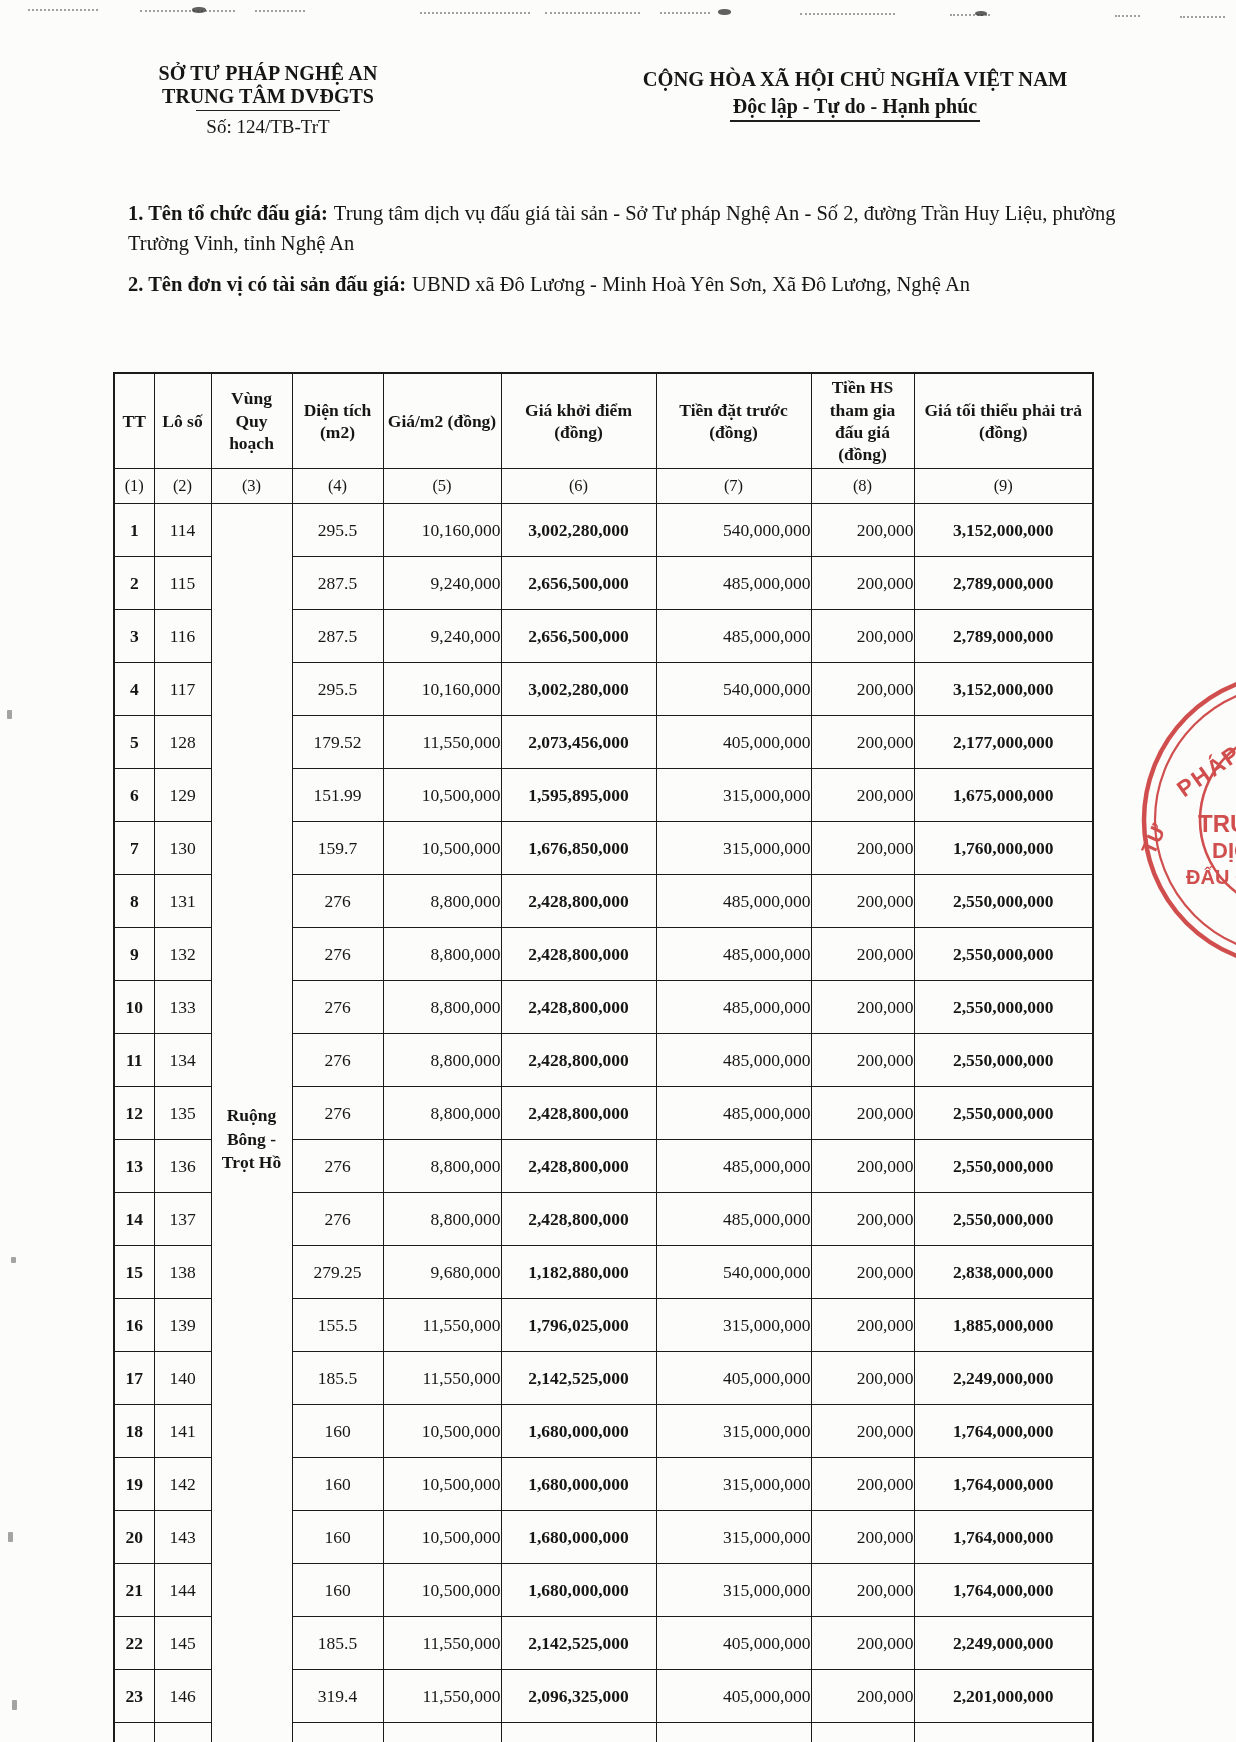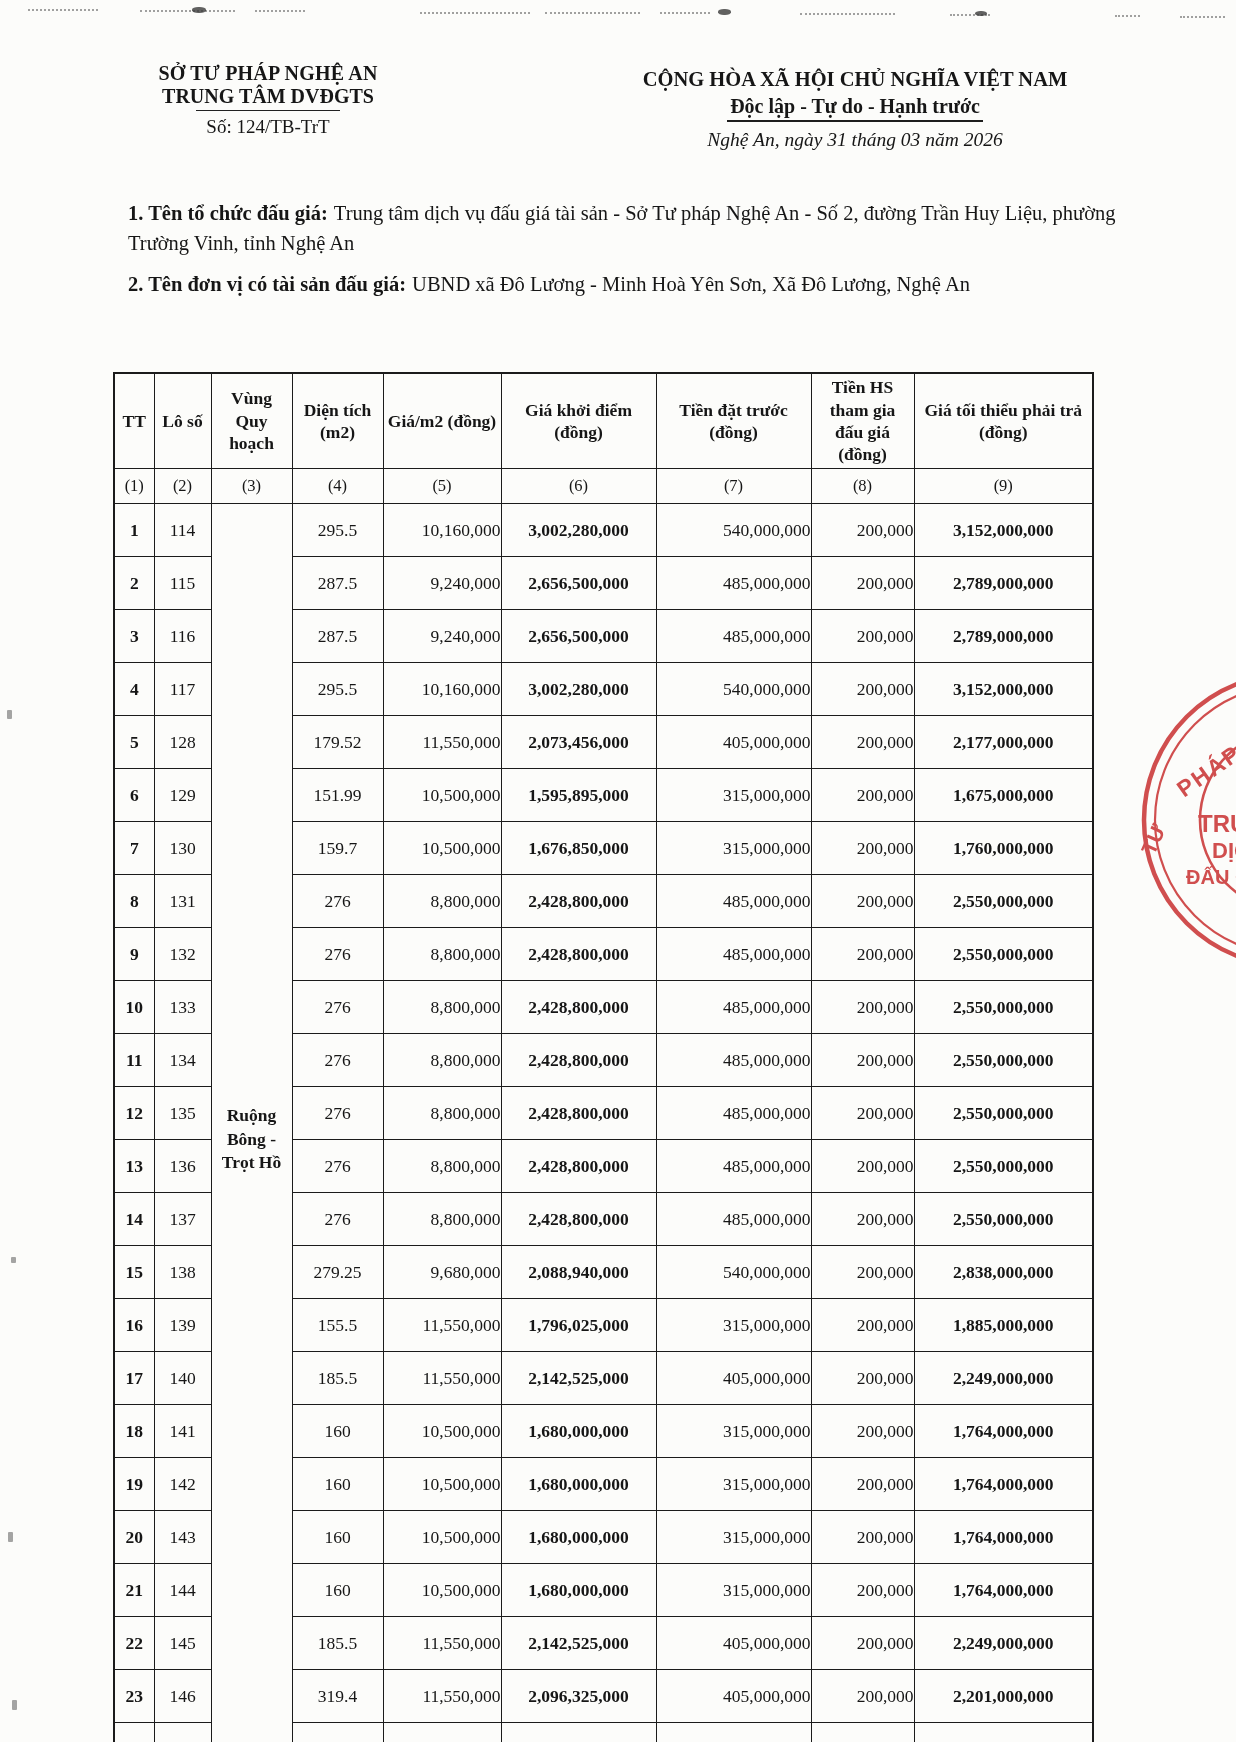--- a/index.html
+++ b/index.html
@@ -81,22 +81,21 @@
   <div class="speck" style="left:12px; top:1700px; width:5px; height:10px;"></div>
 
   <div class="org">
     <div class="org-l1">SỞ TƯ PHÁP NGHỆ AN</div>
     <div><span class="org-l2">TRUNG TÂM DVĐGTS</span></div>
     <div class="org-num">Số: 124/TB-TrT</div>
   </div>
 
   <div class="nat">
     <div class="nat-l1">CỘNG HÒA XÃ HỘI CHỦ NGHĨA VIỆT NAM</div>
-    <div><span class="nat-l2">Độc lập - Tự do - Hạnh trước</span></div>
-    <div class="nat-date">Nghệ An, ngày 31 tháng 03 năm 2026</div>
+    <div><span class="nat-l2">Độc lập - Tự do - Hạnh phúc</span></div>
   </div>
 
 
   <div class="paras">
     <p class="para"><b>1. Tên tổ chức đấu giá:</b><span>Trung tâm dịch vụ đấu giá tài sản - Sở Tư pháp Nghệ An - Số 2, đường Trần Huy Liệu, phường Trường Vinh, tỉnh Nghệ An</span></p>
     <p class="para"><b>2. Tên đơn vị có tài sản đấu giá:</b><span>UBND xã Đô Lương - Minh Hoà Yên Sơn, Xã Đô Lương, Nghệ An</span></p>
   </div>
 
   <table class="auction">
     <colgroup>
@@ -274,21 +273,21 @@
           <td class="c4">2,428,800,000</td>
           <td class="c5">485,000,000</td>
           <td class="c6">200,000</td>
           <td class="c7">2,550,000,000</td>
         </tr>
         <tr>
           <td class="c0">15</td>
           <td class="c1">138</td>
           <td class="c2">279.25</td>
           <td class="c3">9,680,000</td>
-          <td class="c4">2,088,940,000</td>
+          <td class="c4">1,182,880,000</td>
           <td class="c5">540,000,000</td>
           <td class="c6">200,000</td>
           <td class="c7">2,838,000,000</td>
         </tr>
         <tr>
           <td class="c0">16</td>
           <td class="c1">139</td>
           <td class="c2">155.5</td>
           <td class="c3">11,550,000</td>
           <td class="c4">1,796,025,000</td>

